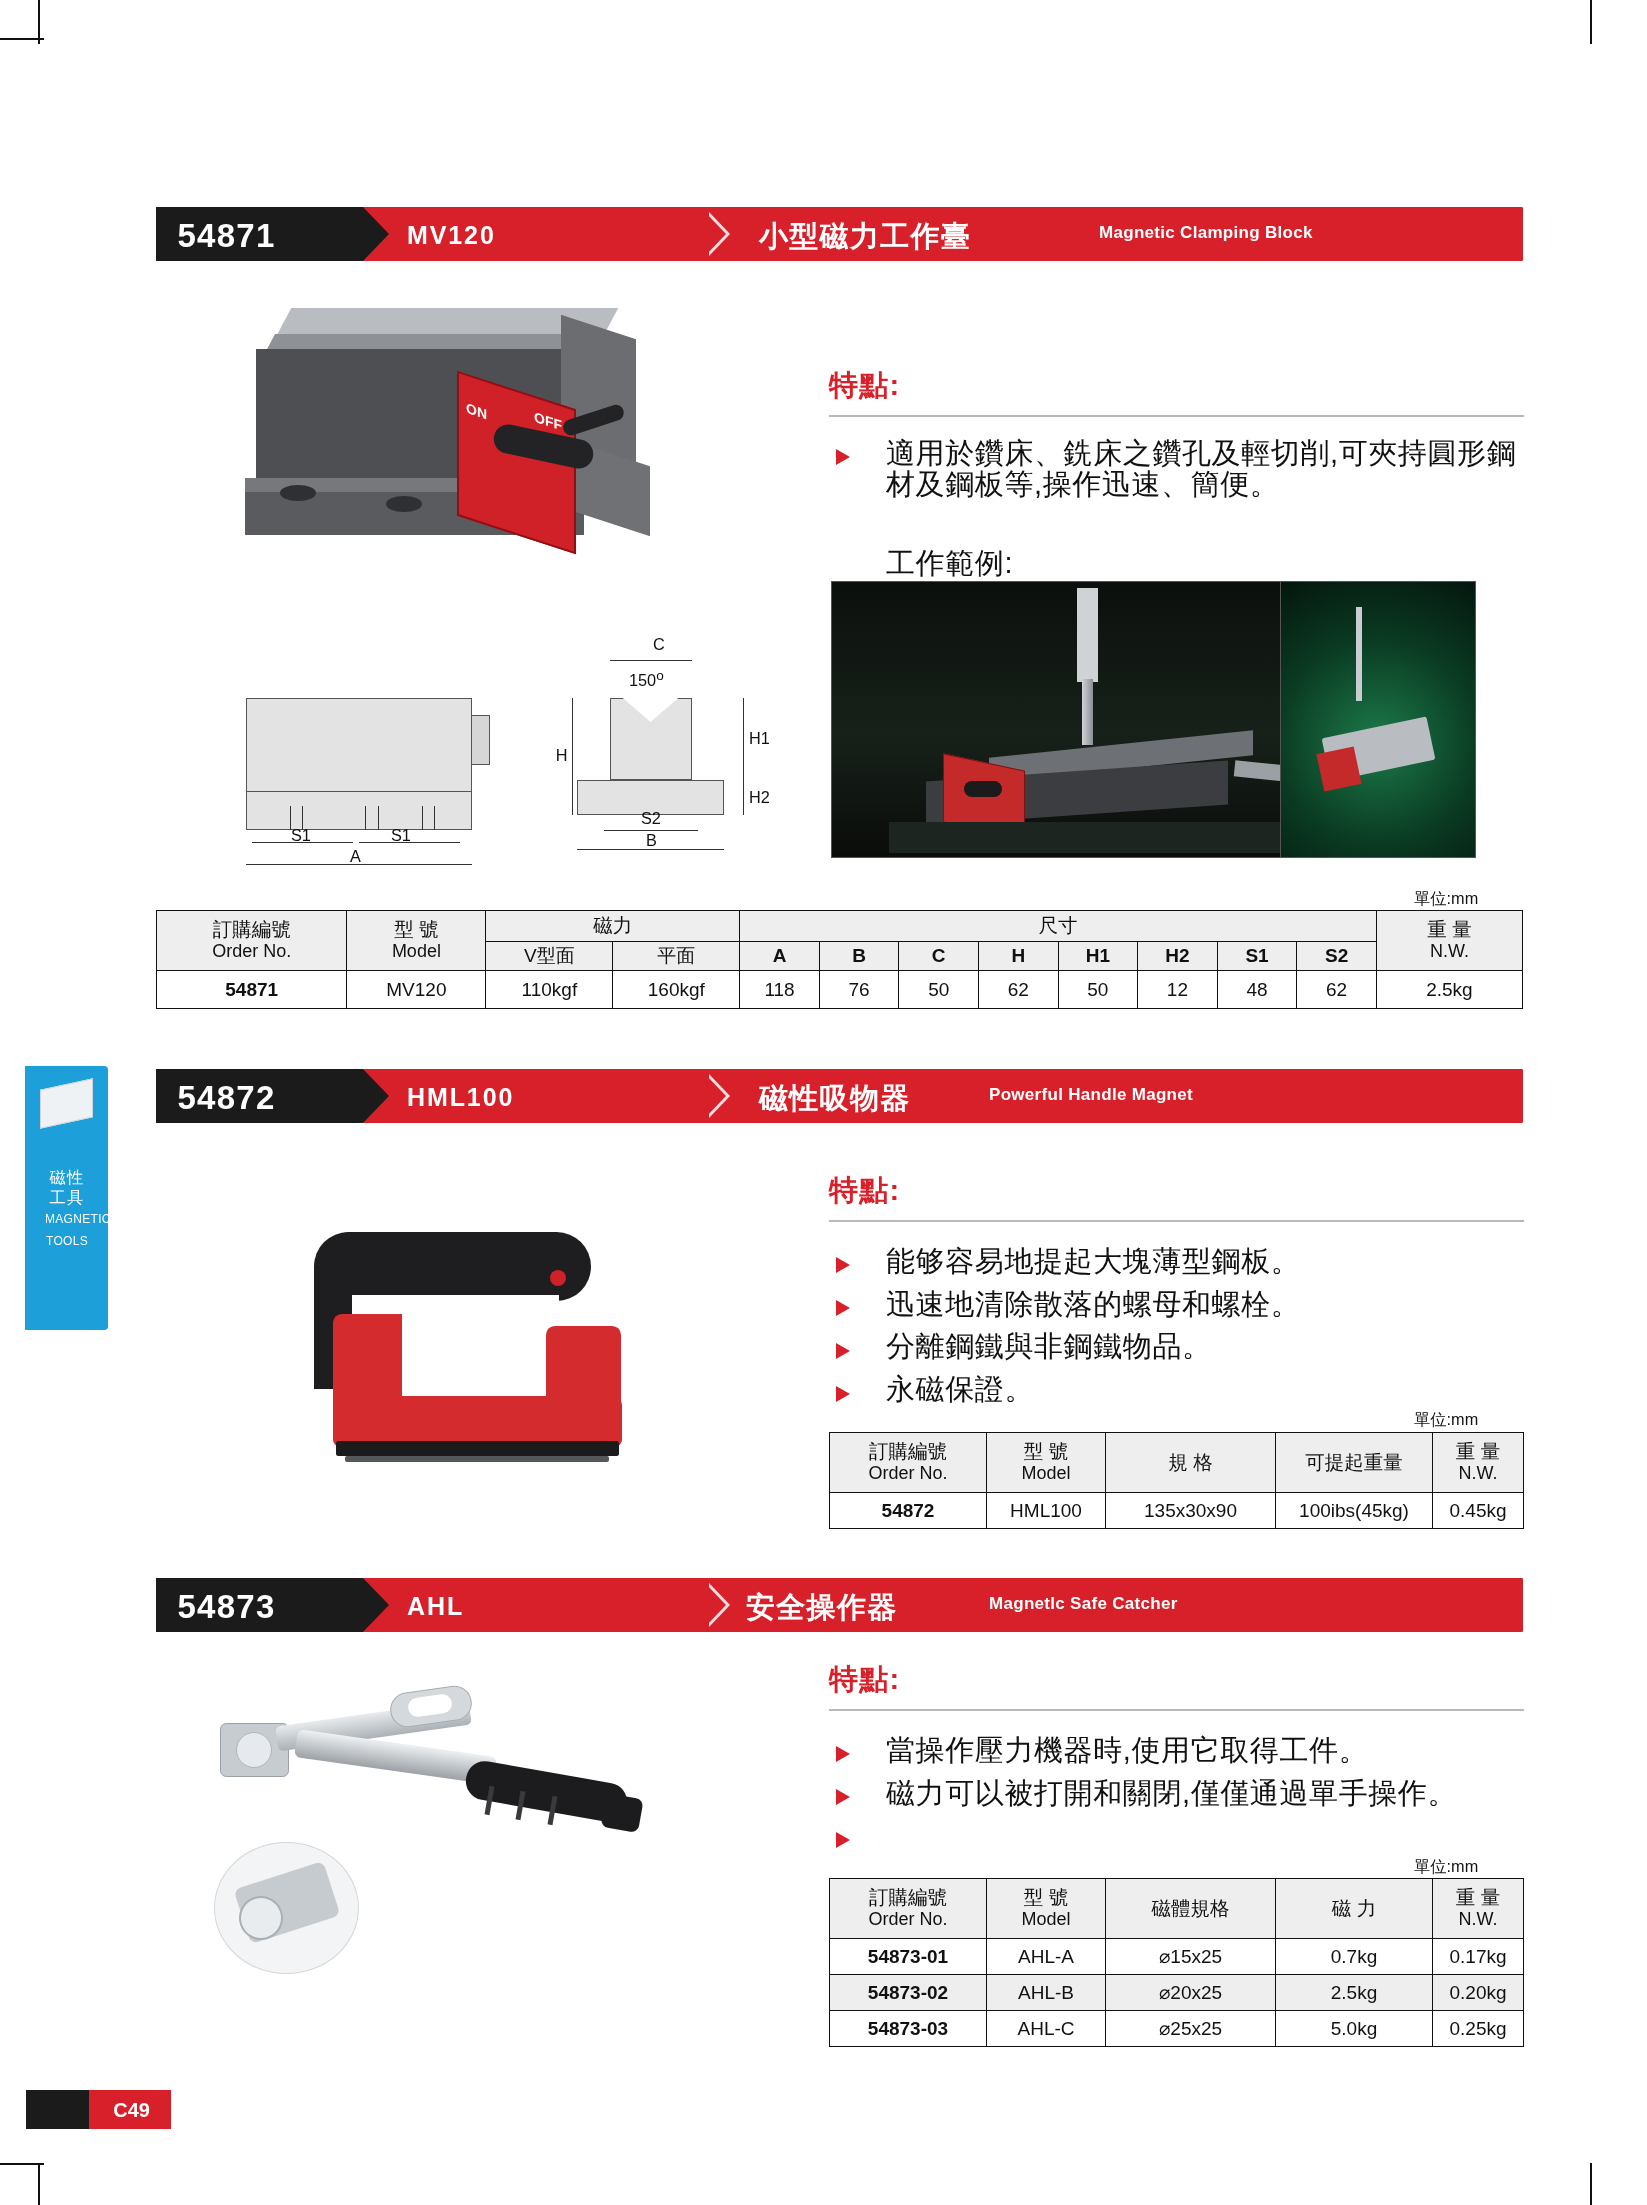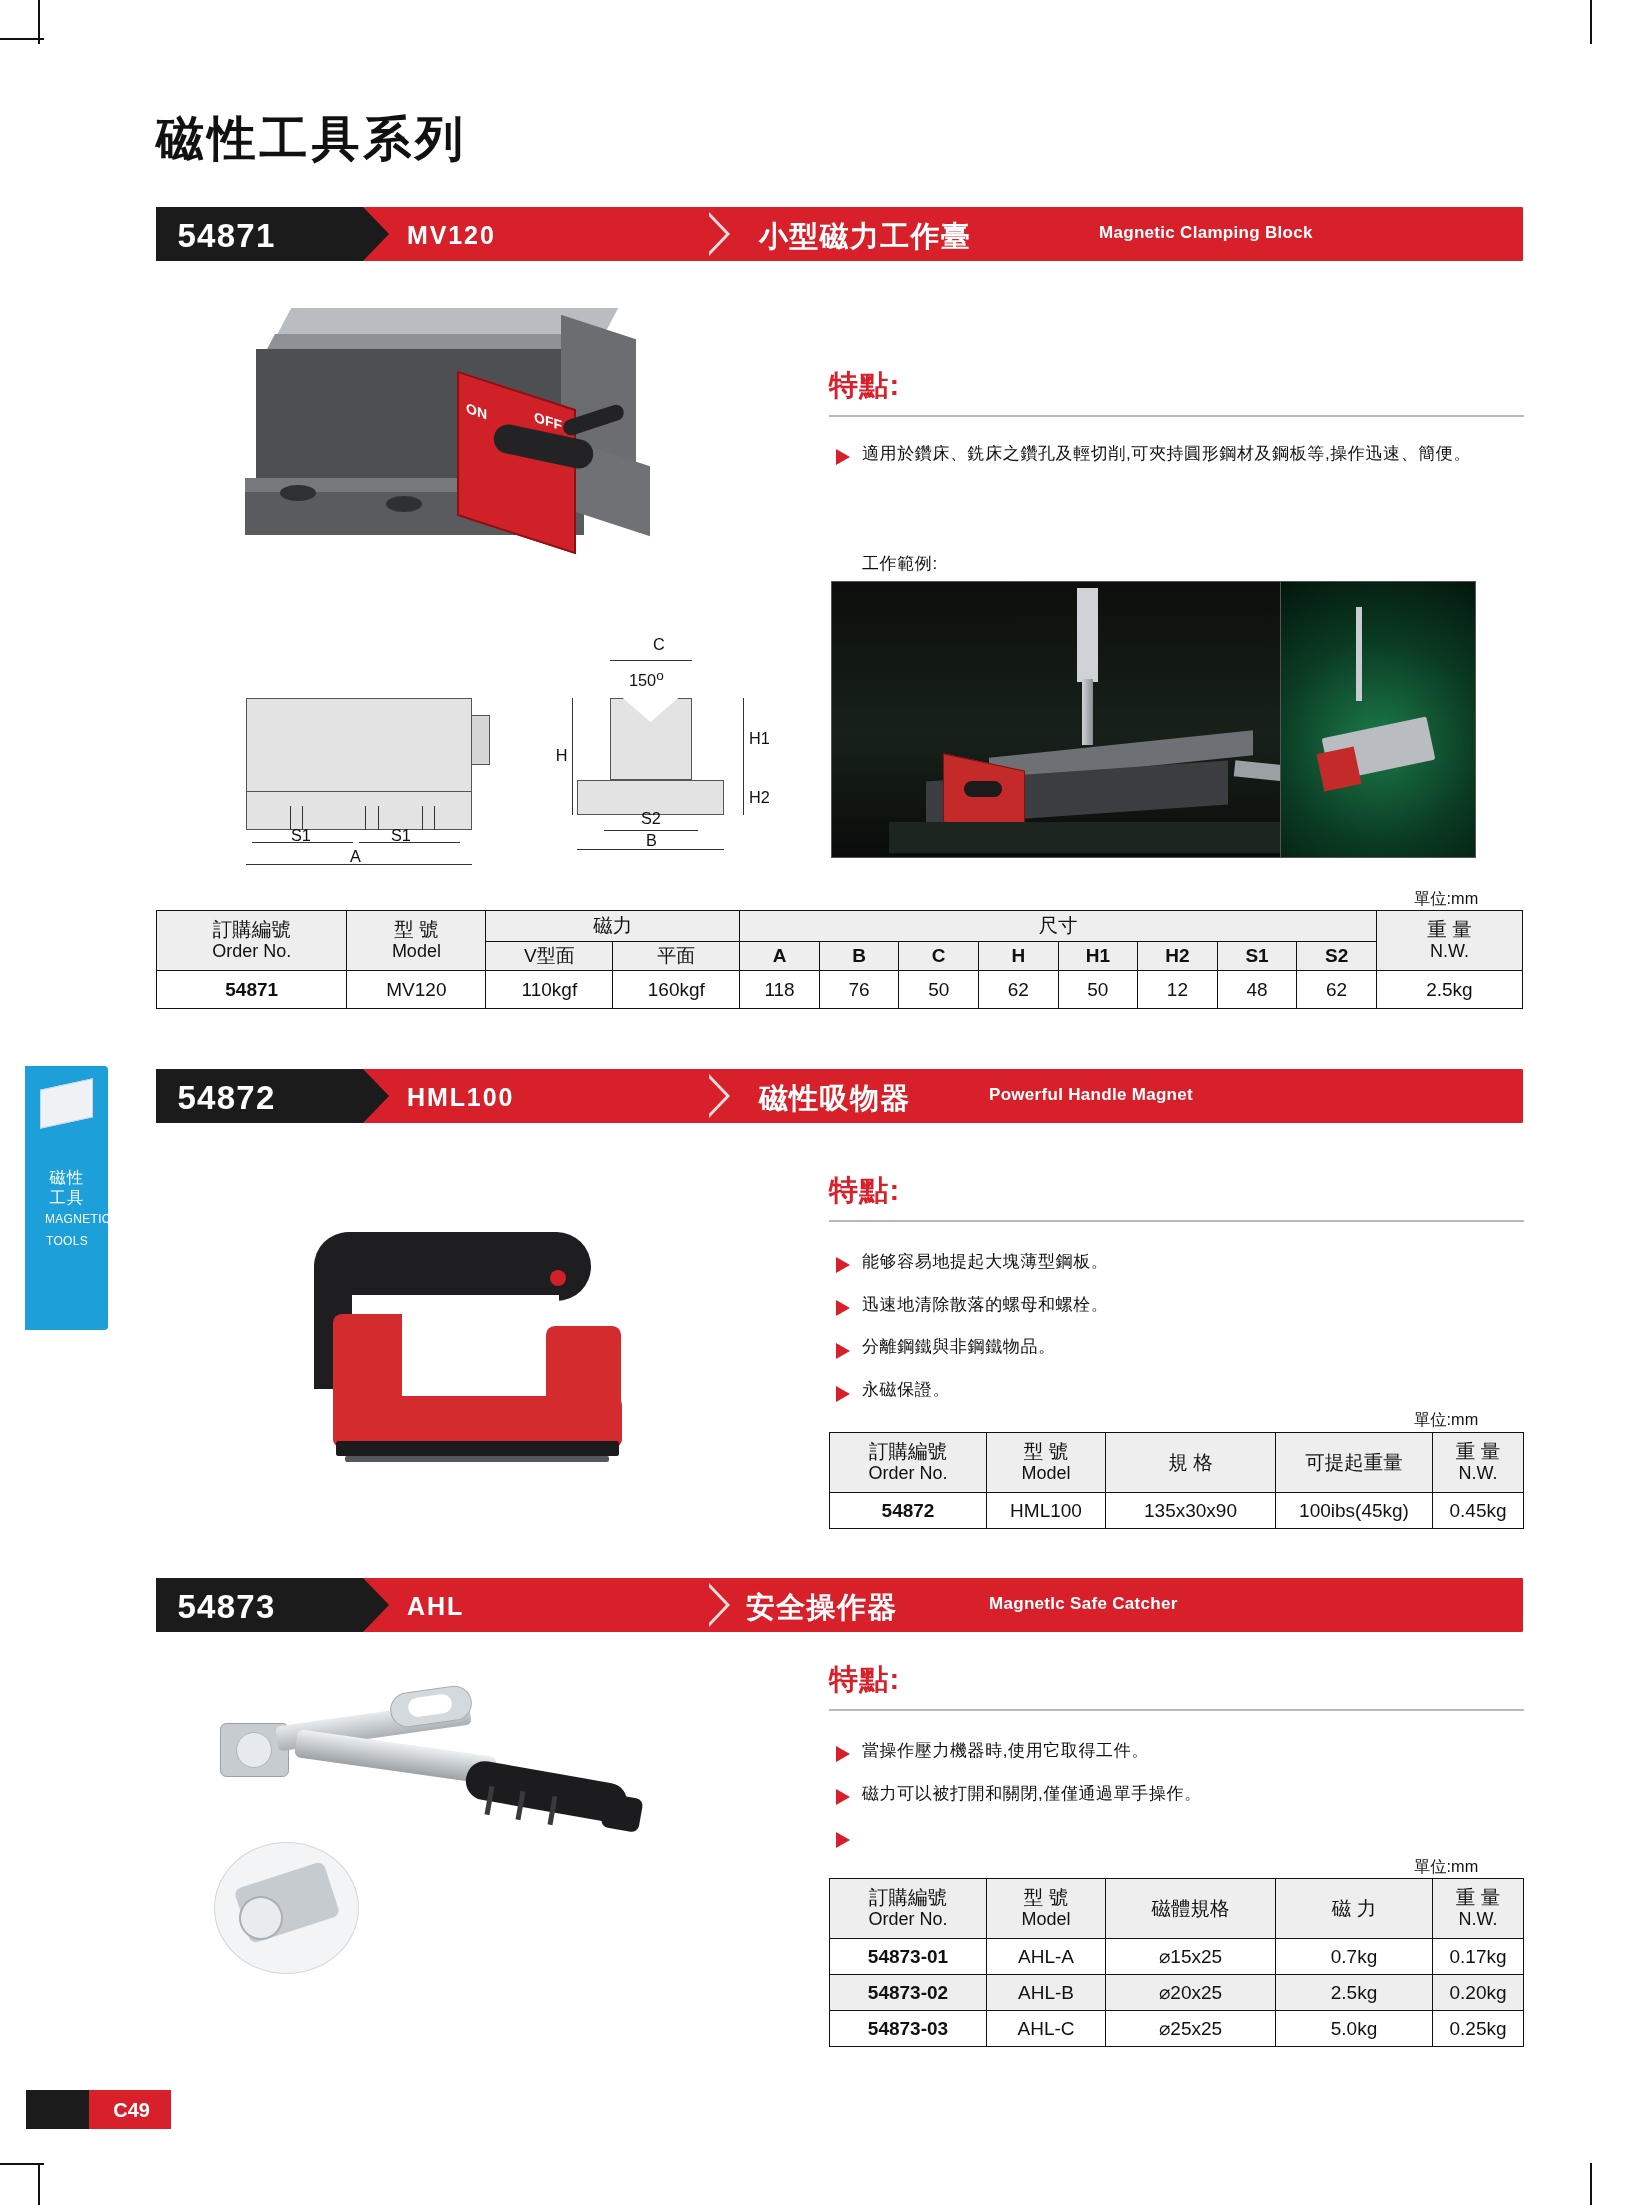--- a/index.html
+++ b/index.html
@@ -100,24 +100,25 @@
     font-weight: bold;
     letter-spacing: 1.3px;
   }
   .feat-rule {
     position: absolute;
     height: 1.9px;
     background: #b9b9b9;
   }
   .feat-item {
     position: absolute;
-    font-size: 17px;
+    font-size: 29px;
     line-height: 31px;
     color: #111;
     letter-spacing: 0.6px;
+    margin-left: 24px;
   }
   .tri {
     position: absolute;
     width: 0; height: 0;
     border-top: 8.2px solid transparent;
     border-bottom: 8.2px solid transparent;
     border-left: 14px solid #d8202a;
   }
 
   
@@ -196,21 +197,20 @@
 
 <div class="page">
 
   <div class="crop" style="left:38px;top:0;width:1.9px;height:44px;"></div>
   <div class="crop" style="left:0;top:38px;width:44px;height:1.9px;"></div>
   <div class="crop" style="left:1590px;top:0;width:1.9px;height:44px;"></div>
   <div class="crop" style="left:38px;top:2163px;width:1.9px;height:43px;"></div>
   <div class="crop" style="left:0;top:2163px;width:44px;height:1.9px;"></div>
   <div class="crop" style="left:1590px;top:2163px;width:1.9px;height:43px;"></div>
 
-  <div class="page-title">磁性工具系列</div>
 
   <div class="sec-bar" style="top:207px;">
     <div class="bg"></div>
     <div class="black"></div>
     <div class="code">54871</div>
     <div class="model">MV120</div>
     <div class="chev" style="left:553px;"></div>
     <div class="chev2" style="left:549px;"></div>
     <div class="cn" style="left:603px;">小型磁力工作臺</div>
     <div class="en" style="left:943px;">Magnetic Clamping Block</div>

